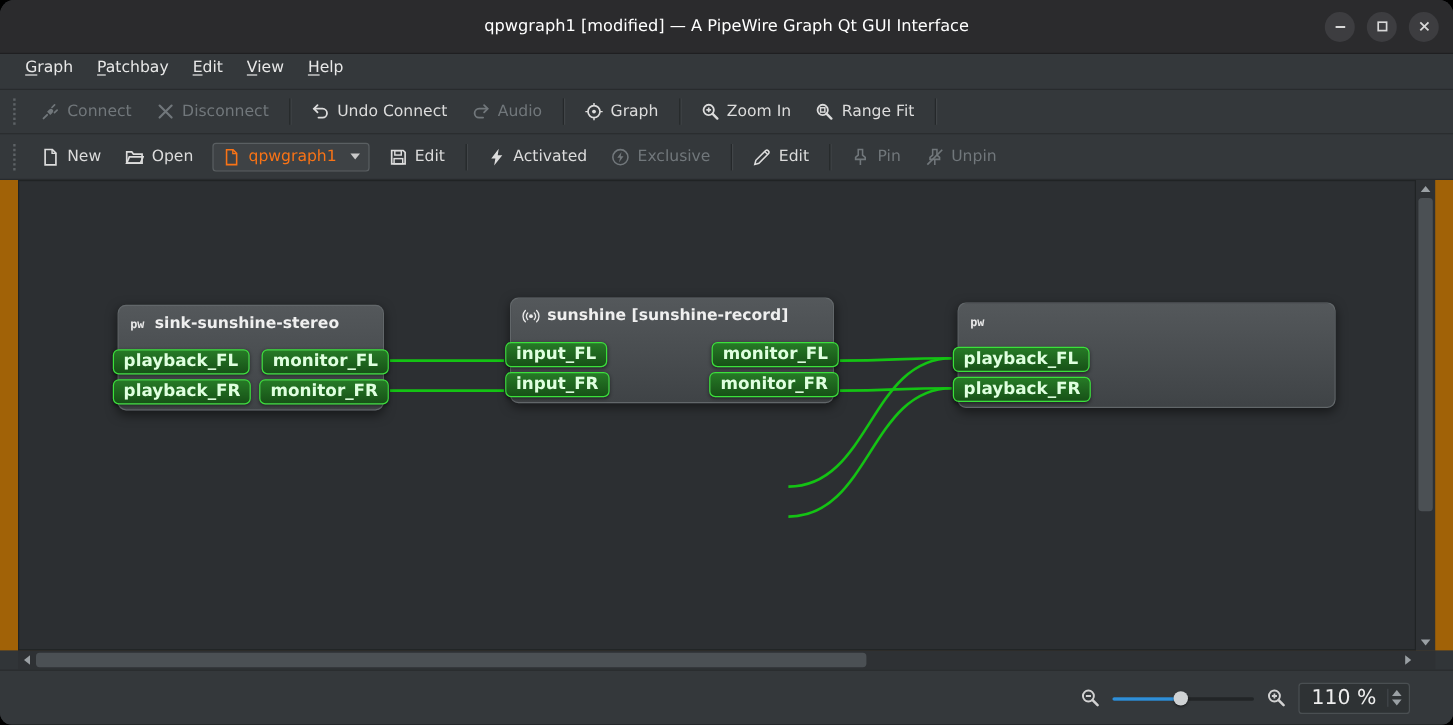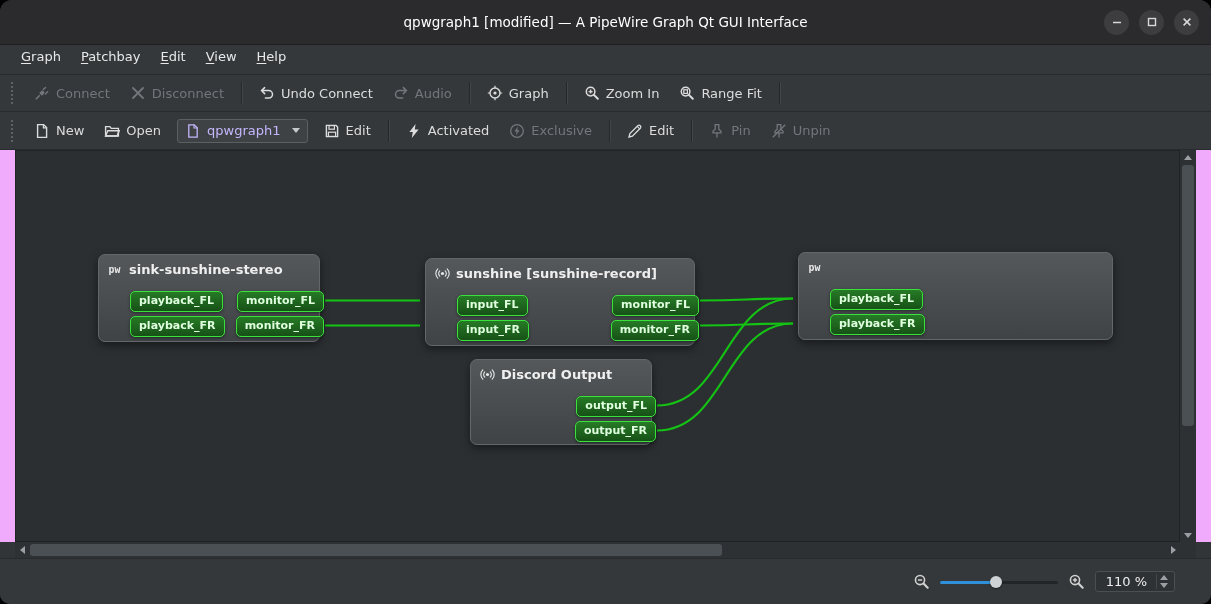--- a/index.html
+++ b/index.html
@@ -26,41 +26,41 @@
   .toolbar { flex:none; background:#34383b; display:flex; align-items:center;
     padding:0 8px; gap:2px; border-bottom:1px solid #282b2d; }
   .toolbar.tb1 { height:37px; }
   .toolbar.tb2 { height:38px; }
   .tb-handle { width:4px; height:22px; border-left:2px dotted #5d6266; margin:0 8px 0 3px; flex:none; }
   .tb-btn { display:flex; align-items:center; gap:6px; background:transparent; border:none;
     color:#dcdcdc; font-size:13px; padding:6px 9px; border-radius:3px; font-family:inherit; white-space:nowrap; }
   .tb-btn.disabled { color:#71777b; }
   .tb-sep { width:1px; height:22px; background:#25282a; box-shadow:1px 0 0 #414548; margin:0 6px; flex:none; }
   .tb-combo { display:flex; align-items:center; gap:6px; background:#3e4245; border:1px solid #5a5f62;
-    border-radius:3px; padding:3px 7px; color:#c4b5fd; font-size:13px; margin:0 5px; white-space:nowrap; }
+    border-radius:3px; padding:3px 7px; color:#f97316; font-size:13px; margin:0 5px; white-space:nowrap; }
   .combo-arrow { width:0; height:0; border-left:4px solid transparent; border-right:4px solid transparent;
     border-top:5px solid #c9c9c9; margin-left:5px; }
   .icon { width:16px; height:16px; flex:none; display:inline-flex; }
   .icon svg { width:100%; height:100%; display:block; }
 
   
-  .main { flex:1; min-height:0; display:flex; padding:0 15px; background:#f0abfc; }
+  .main { flex:1; min-height:0; display:flex; padding:0 15px; background:#a16207; }
   .canvas { position:relative; flex:1; background:#2c2f32; border:1px solid #202324; overflow:hidden; }
   .wires { position:absolute; left:0; top:0; width:100%; height:100%; }
   .wire { fill:none; stroke:var(--wire,#14c314); stroke-width:2.2; }
   .gnode { position:absolute; background:linear-gradient(#54585b,#3f4346); border:1px solid #62676a;
     border-radius:7px; box-shadow:0 3px 9px rgba(0,0,0,.5); }
   .gnode-title { display:flex; align-items:center; gap:6px; padding:7px 10px 0 9px; color:#efefef;
     font-weight:bold; font-size:13px; white-space:nowrap; overflow:hidden; }
   .gnode-title .icon { width:15px; height:15px; color:#e8e8e8; }
-  .gport { position:absolute; height:21px; line-height:18px; font-size:11px; font-weight:bold;
+  .gport { position:absolute; height:21px; line-height:18px; font-size:14px; font-weight:bold;
     color:var(--port-text,#dfffdf);
     background:linear-gradient(var(--port-fill-top,#267a26),var(--port-fill-bottom,#175117));
     border:1px solid var(--port-border,#3ae13a); border-radius:5px; padding:0 8px; white-space:nowrap;
-    box-shadow:0 1px 3px rgba(0,0,0,.45);margin-left:36px; }
+    box-shadow:0 1px 3px rgba(0,0,0,.45); }
   .gport.in { left:-5px; }
   .gport.out { right:-5px; }
 
   
   .vscroll { width:16px; flex:none; background:#2e3134; display:flex; flex-direction:column; }
   .vtrack { flex:1; position:relative; margin:1px 2px; }
   .vhandle { position:absolute; left:0; width:12px; background:#4b5054; border-radius:3px; }
   .hscroll-row { height:16px; flex:none; margin:0 15px; display:flex; }
   .hscroll { flex:1; background:#2e3134; display:flex; }
   .htrack { flex:1; position:relative; margin:2px 1px; }
@@ -78,21 +78,21 @@
   .statusbar { height:46px; flex:none; background:#34383b; border-top:1px solid #282b2d;
     display:flex; align-items:center; justify-content:flex-end; gap:10px; padding:0 36px 0 16px; }
   .statusbar .icon { width:17px; height:17px; color:#d2d2d2; }
   .zoom-slider { position:relative; width:118px; height:16px; }
   .zoom-track { position:absolute; left:0; right:0; top:7px; height:3px; background:#222527; border-radius:2px; }
   .zoom-fill { position:absolute; left:0; top:0; bottom:0; background:#2f8fd8; border-radius:2px; }
   .zoom-handle { position:absolute; top:2px; width:12px; height:12px; margin-left:-6px;
     background:#cfd2d4; border-radius:50%; box-shadow:0 1px 2px rgba(0,0,0,.5); }
   .zoom-spin { display:flex; align-items:center; background:#2e3234; border:1px solid #4a4f52;
     border-radius:3px; padding:2px 3px 2px 10px; gap:9px; }
-  .zoom-value { color:#eeeeee; font-size:13px; }
+  .zoom-value { color:#eeeeee; font-size:17px; }
   .spin-arrows { display:flex; flex-direction:column; gap:3px; padding:1px 3px; border-left:1px solid #43484b; }
 </style>
 </head>
 <body>
 
 <div class="window">
 
   <div class="titlebar">
     <div class="title">qpwgraph1 [modified] — A PipeWire Graph Qt GUI Interface</div>
     <div class="win-controls">
@@ -308,21 +308,21 @@
                 <text x="0.5" y="12" font-size="10.5" font-weight="bold" fill="currentColor" font-family="DejaVu Sans Mono,monospace">pw</text>
               </svg>
             </span>
             <span>sink-sunshine-stereo</span>
           </div>
           <div class="gport in" style="top:36px">playback_FL</div>
           <div class="gport in" style="top:61px">playback_FR</div>
           <div class="gport out" style="top:36px">monitor_FL</div>
           <div class="gport out" style="top:61px">monitor_FR</div>
         </div>
-        <div class="gnode" style="left: 409px; top: 107px; width: 270px; height: 88px;">
+        <div class="gnode" style="left: 409px; top: 97px; width: 270px; height: 88px;">
           <div class="gnode-title">
             <span class="icon">
               <svg viewBox="0 0 16 16">
                 <circle cx="8" cy="8" r="1.7" fill="currentColor"></circle>
                 <path d="M5.1 5.1a4.1 4.1 0 0 0 0 5.8M10.9 5.1a4.1 4.1 0 0 1 0 5.8" stroke="currentColor" fill="none" stroke-linecap="round" stroke-width="1.2"></path>
                 <path d="M3 3a7 7 0 0 0 0 10M13 3a7 7 0 0 1 0 10" stroke="currentColor" fill="none" stroke-linecap="round" stroke-width="1.2"></path>
               </svg>
             </span>
             <span>sunshine [sunshine-record]</span>
           </div>
@@ -335,34 +335,20 @@
           <div class="gnode-title">
             <span class="icon">
               <svg viewBox="0 0 16 16">
                 <text x="0.5" y="12" font-size="10.5" font-weight="bold" fill="currentColor" font-family="DejaVu Sans Mono,monospace">pw</text>
               </svg>
             </span>
           </div>
           <div class="gport in" style="top:36px">playback_FL</div>
           <div class="gport in" style="top:61px">playback_FR</div>
         </div>
-        <div class="gnode" style="left: 454px; top: 208px; width: 182px; height: 86px;">
-          <div class="gnode-title">
-            <span class="icon">
-              <svg viewBox="0 0 16 16">
-                <circle cx="8" cy="8" r="1.7" fill="currentColor"></circle>
-                <path d="M5.1 5.1a4.1 4.1 0 0 0 0 5.8M10.9 5.1a4.1 4.1 0 0 1 0 5.8" stroke="currentColor" fill="none" stroke-linecap="round" stroke-width="1.2"></path>
-                <path d="M3 3a7 7 0 0 0 0 10M13 3a7 7 0 0 1 0 10" stroke="currentColor" fill="none" stroke-linecap="round" stroke-width="1.2"></path>
-              </svg>
-            </span>
-            <span>Discord Output</span>
-          </div>
-          <div class="gport out" style="top:36px">output_FL</div>
-          <div class="gport out" style="top:61px">output_FR</div>
-        </div>
       </div>
     <div class="vscroll">
       <div class="sarrow">
           <span class="tri up"></span>
         </div>
       <div class="vtrack">
         <div class="vhandle" style="top: 0%; height: 72%;"></div>
       </div>
       <div class="sarrow">
           <span class="tri down"></span>

